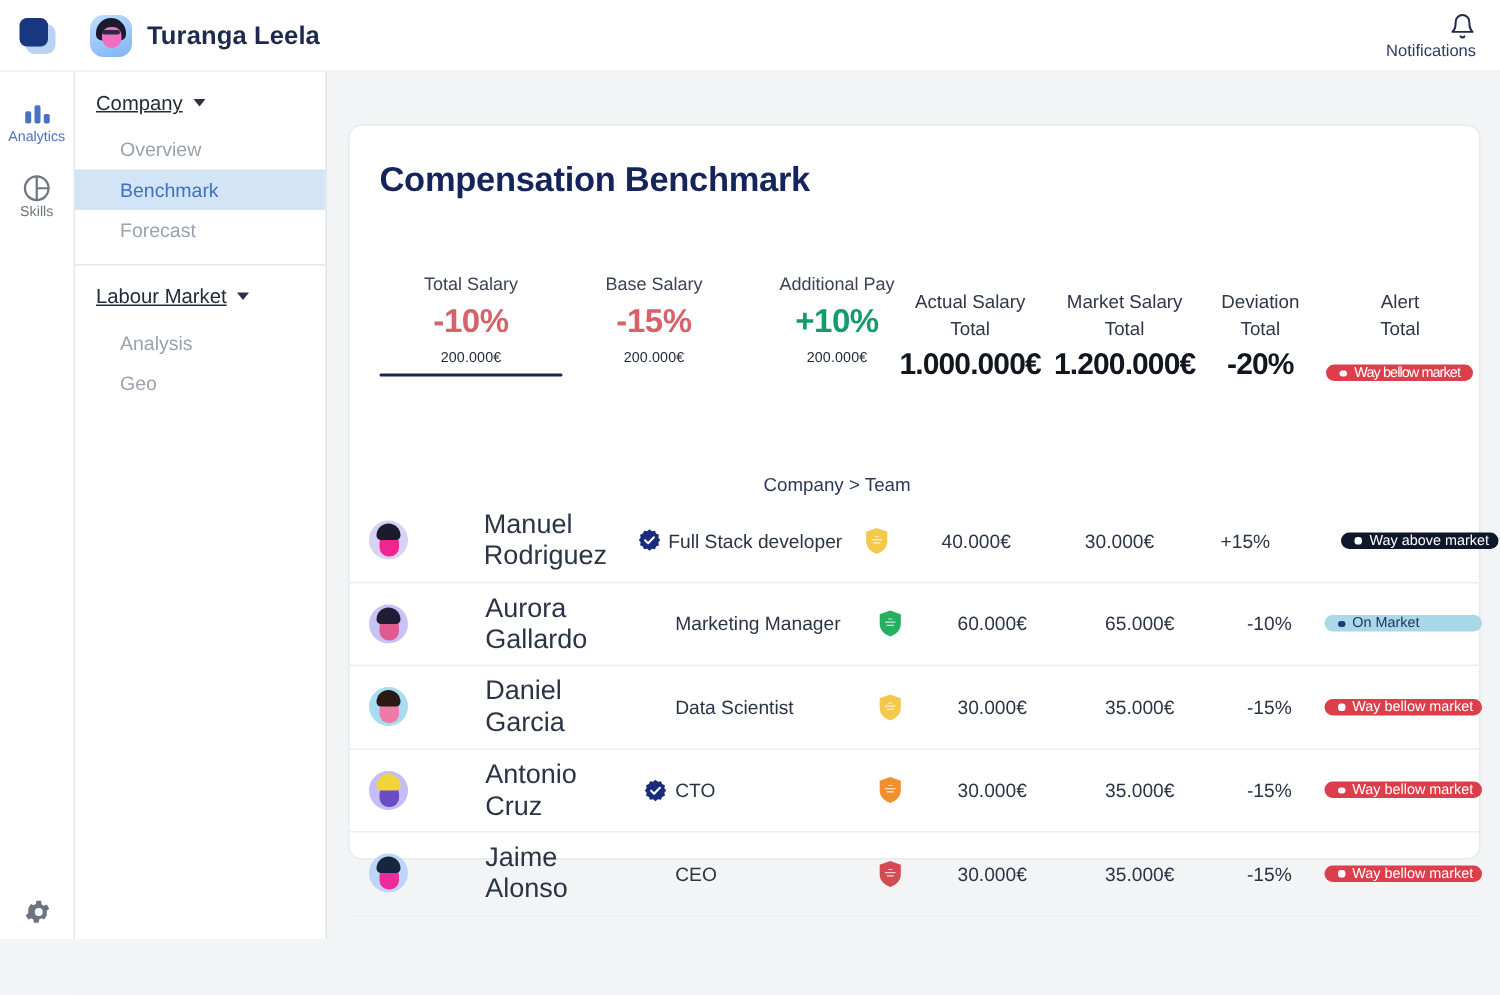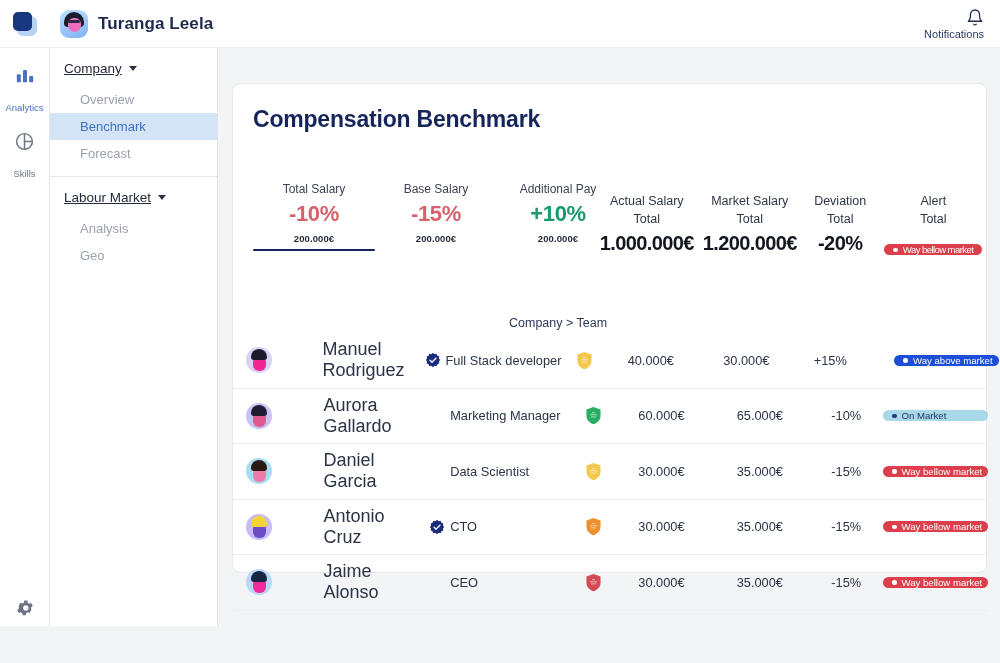--- a/index.html
+++ b/index.html
@@ -45,21 +45,21 @@
   }
   .notif-label { font-size:11px; color:#2b3a63; }
 
   
   .rail {
     position:absolute; left:0; top:48px; width:50px; height:615px;
     background:#ffffff; border-right:1px solid #e6e8eb;
     display:flex; flex-direction:column; align-items:center; padding-top:18px;
   }
   .rail-item {
-    display:flex; flex-direction:column; align-items:center; gap:16px;
+    display:flex; flex-direction:column; align-items:center; gap:0;
     margin-bottom:18px; cursor:pointer; width:50px;
   }
   .rail-label { font-size:9.5px; }
   .rail-item.active .rail-label { color:#4a72c4; }
   .rail-item .rail-label { color:#6d7682; }
   .rail-gear { position:absolute; bottom:45px; left:0; width:50px; display:flex; justify-content:center; cursor:pointer;}
 
   
   .sidenav {
     position:absolute; left:50px; top:48px; width:168px; height:578px;
@@ -84,21 +84,21 @@
   .card-title {
     font-size:23px; color:#16245c; font-weight:700; letter-spacing:-.2px;
     padding:22px 0 0 20px;
   }
 
   
   .kpis { display:flex; padding:8px 0 0 20px; gap:0; }
   .kpi { width:122px; text-align:center; padding-bottom:7px; cursor:pointer;margin-top:41px; }
   .kpi-label { font-size:12px; color:#3b4354; }
   .kpi-value { font-size:22px; font-weight:700; margin-top:5px; letter-spacing:-.3px;}
-  .kpi-sub { font-size:9.5px; color:#1f2636; font-weight:700; margin-top:6px; letter-spacing:.1px;}
+  .kpi-sub { font-size:9.5px; color:#1f2636; font-weight:400; margin-top:6px; letter-spacing:.1px;}
   .kpi-underline { height:2px; background:#16245c; margin-top:5px; border-radius:1px; }
   .kpi-underline.hidden { background:transparent; }
 
   
   .totals {
     position:absolute; left:0; top:108px; width:755px; display:flex;
   }
   .totals .spacer { width:405px; }
   .t-col { text-align:center; }
   .t-col.actual { width:114px; }
@@ -134,21 +134,21 @@
   .c-alert { width:122px; display:flex; justify-content:center; }
 
   .pill {
     display:inline-flex; align-items:center; gap:5px;
     padding:0 9px; border-radius:11px; font-size:9.6px; white-space:nowrap;
     font-weight:400;
   }
   .pill .dot { width:4.5px; height:4.5px; border-radius:50%; flex:none;}
   .pill.below { background:#dc3f4b; color:#ffffff; }
   .pill.below .dot { background:#ffffff; }
-  .pill.above { background:#1d4ed8; color:#ffffff;margin-left:40px; }
+  .pill.above { background:#0f172a; color:#ffffff;margin-left:40px; }
   .pill.above .dot { background:#ffffff; }
   .pill.onmarket { background:#a9d8e8; color:#1d2f5e; }
   .pill.onmarket .dot { background:#1d3a7a; }
   .pill.wide { width:105px; justify-content:flex-start; }
 
   
   .bottom-strip {
     position:absolute; left:0; bottom:0; width:1000px; height:37px; background:#f2f4f5;
   }
 </style>

